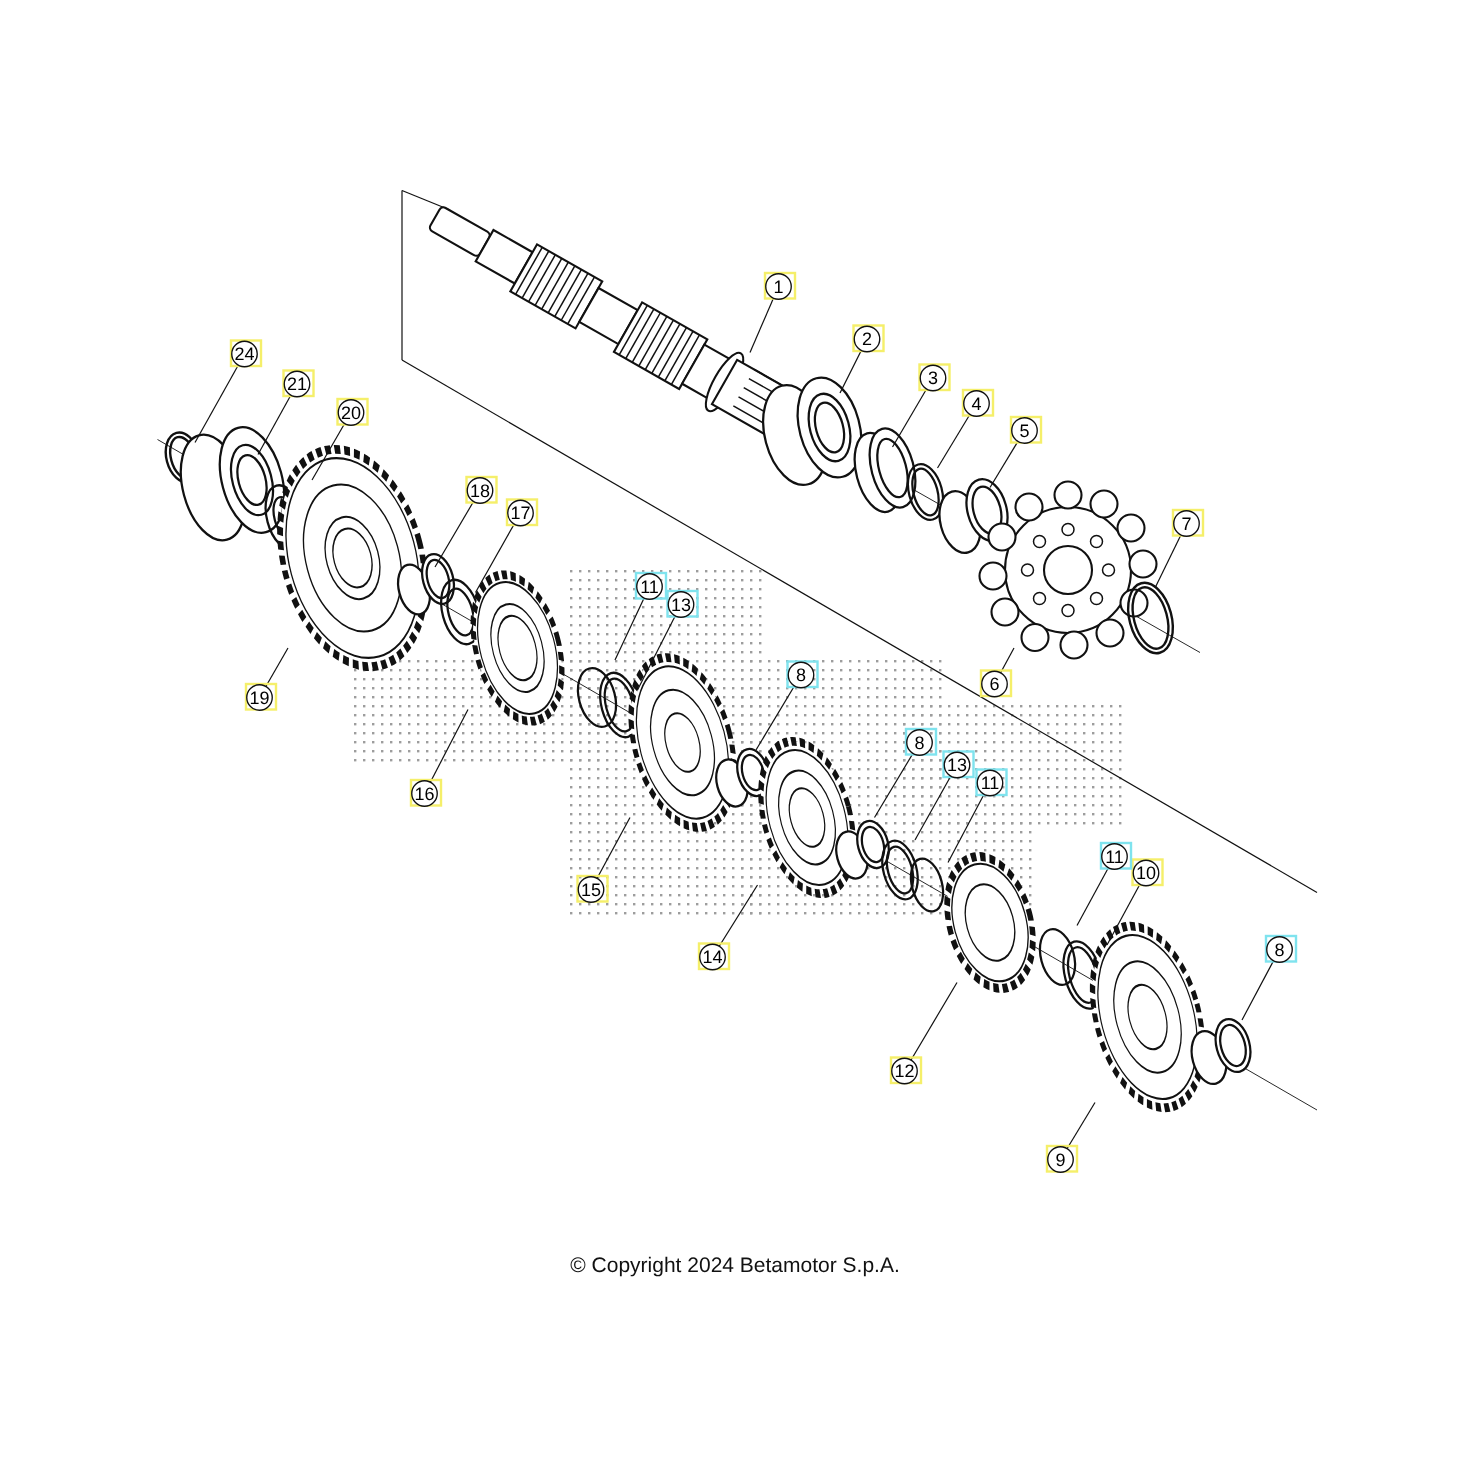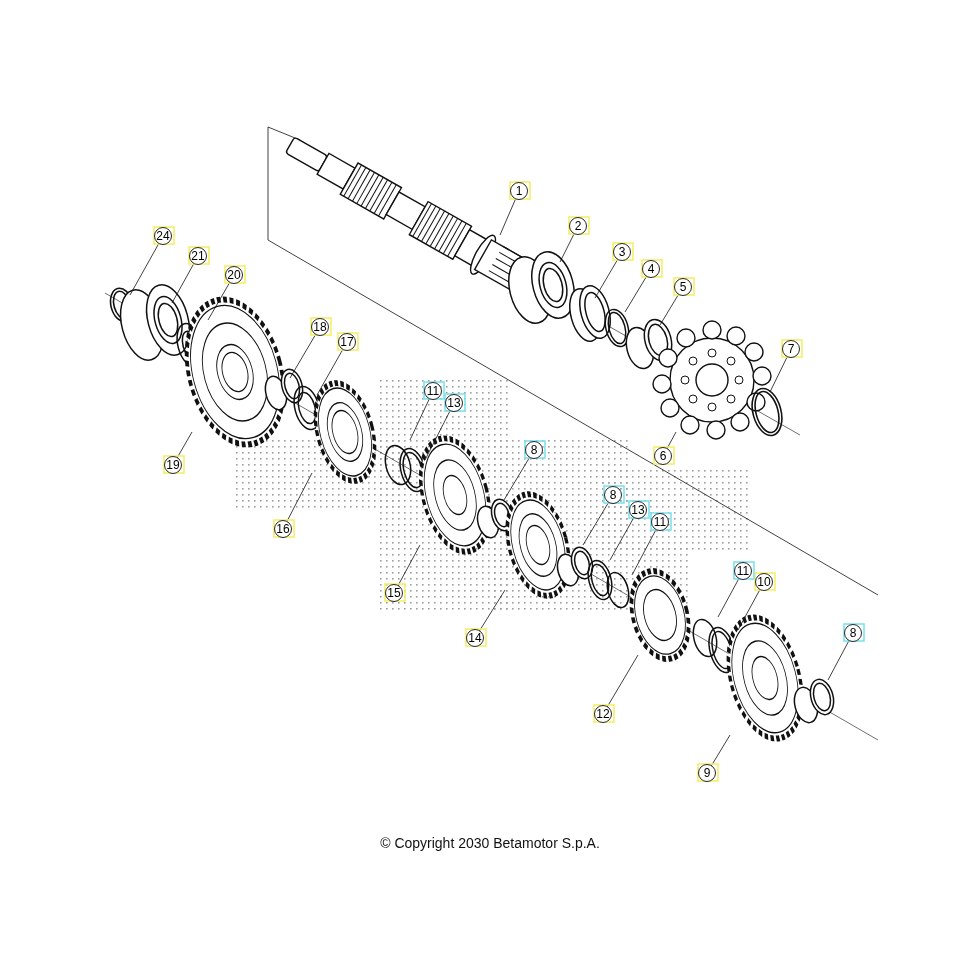--- a/index.html
+++ b/index.html
@@ -423,13 +423,13 @@
       </g>
       <g>
         <line x1="163" y1="236" x2="130" y2="295" stroke="#111" stroke-width="0.8"></line>
         <rect x="154" y="227" width="20" height="17" fill="none" stroke="#f5ef6a" stroke-width="1.6"></rect>
         <circle cx="163" cy="236" r="8.5" fill="#fff" stroke="#111" stroke-width="0.9"></circle>
         <text x="163" y="240" text-anchor="middle" class="callout-text">24</text>
       </g>
     </g>
 </svg>
 
-<div class="copyright">© Copyright 2030 Betamotor S.p.A.</div>
+<div class="copyright">© Copyright 2024 Betamotor S.p.A.</div>
 
 </body></html>

